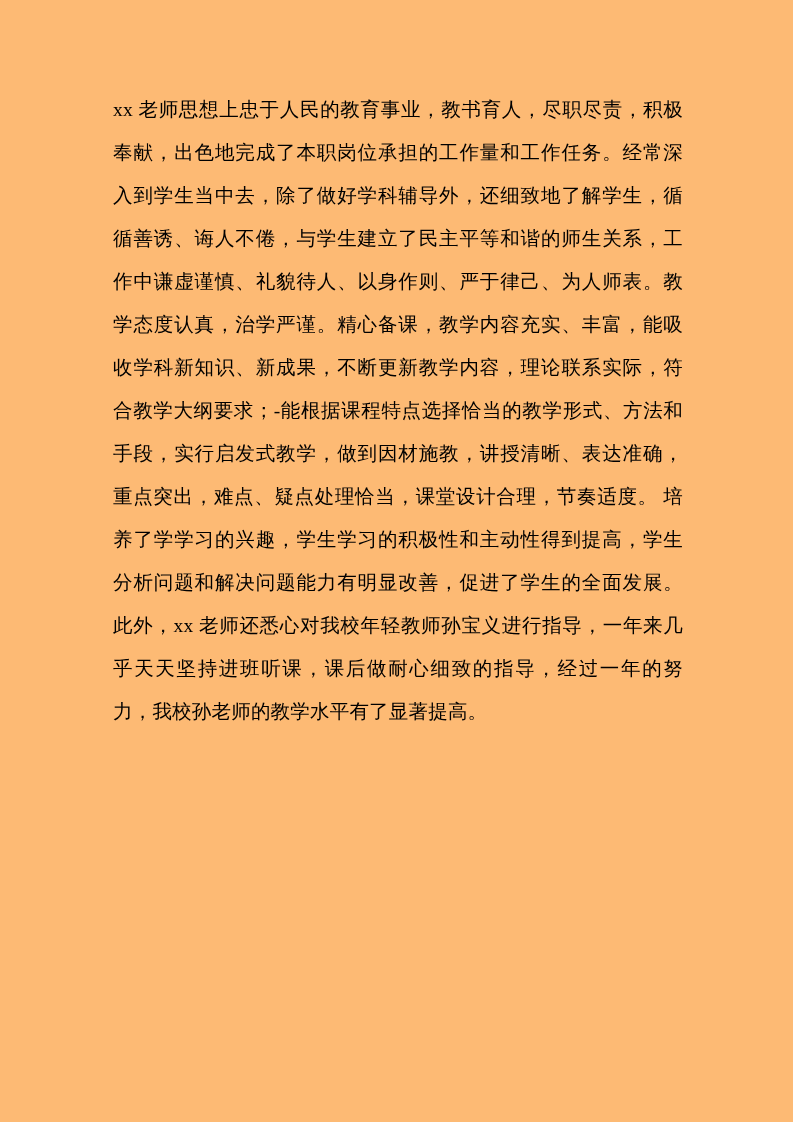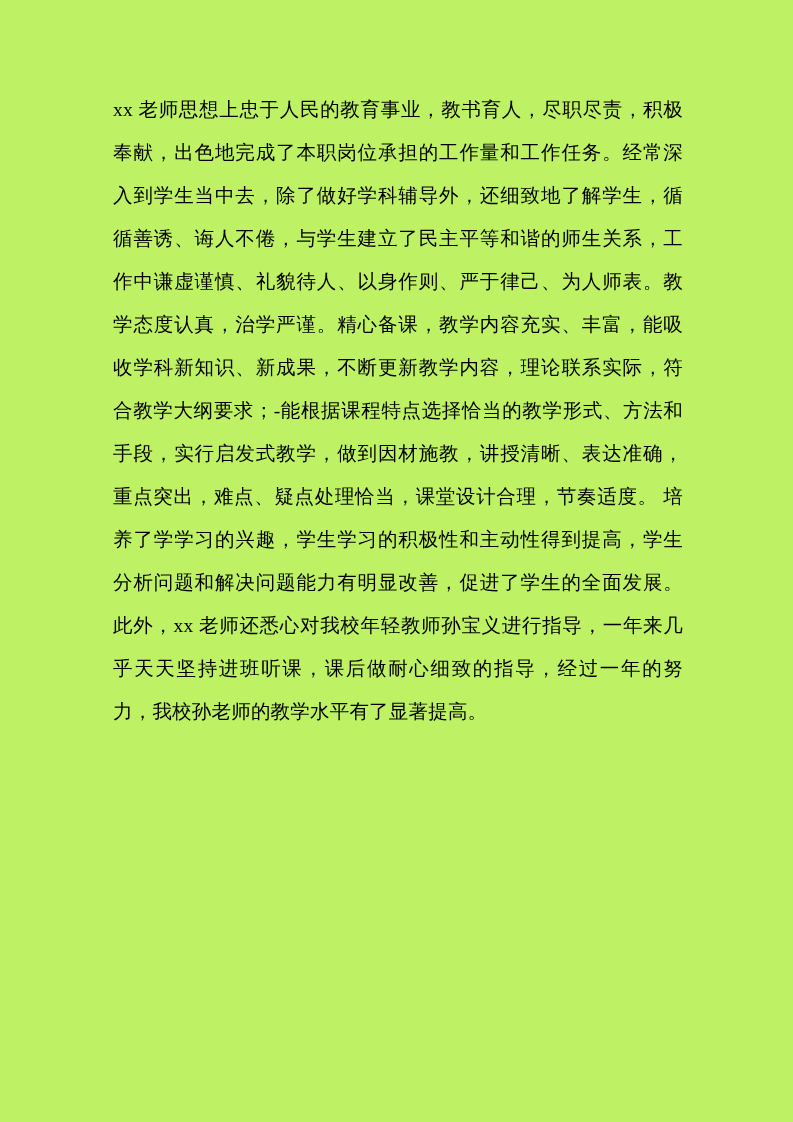--- a/index.html
+++ b/index.html
@@ -10,21 +10,21 @@
     width: 793px;
     height: 1122px;
     background: #ffffff;
     font-family: "Liberation Serif", "DejaVu Serif", serif;
     overflow: hidden;
   }
   .page {
     position: relative;
     width: 793px;
     height: 1122px;
-    background: #bef264;
+    background: #fdba74;
     box-sizing: border-box;
   }
   .content-area {
     position: absolute;
     left: 113px;
     top: 88px;
     width: 570px;
   }
   .doc-paragraph {
     font-size: 19.5px;

